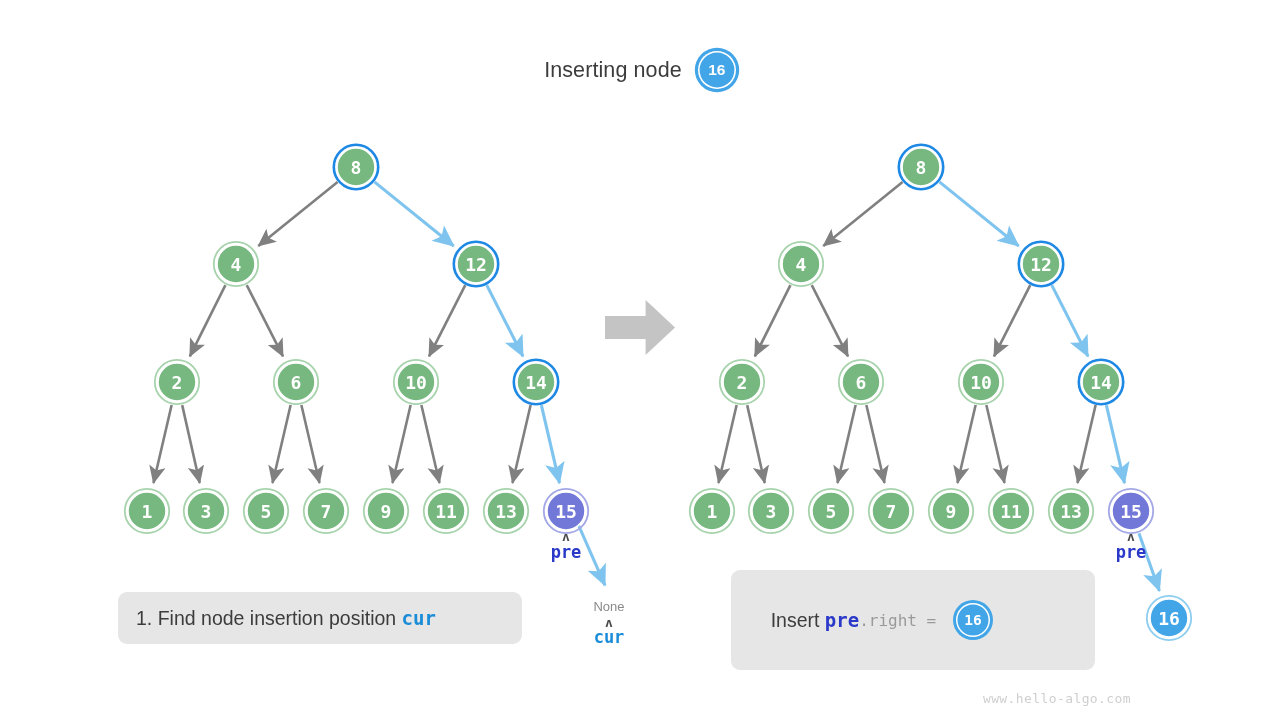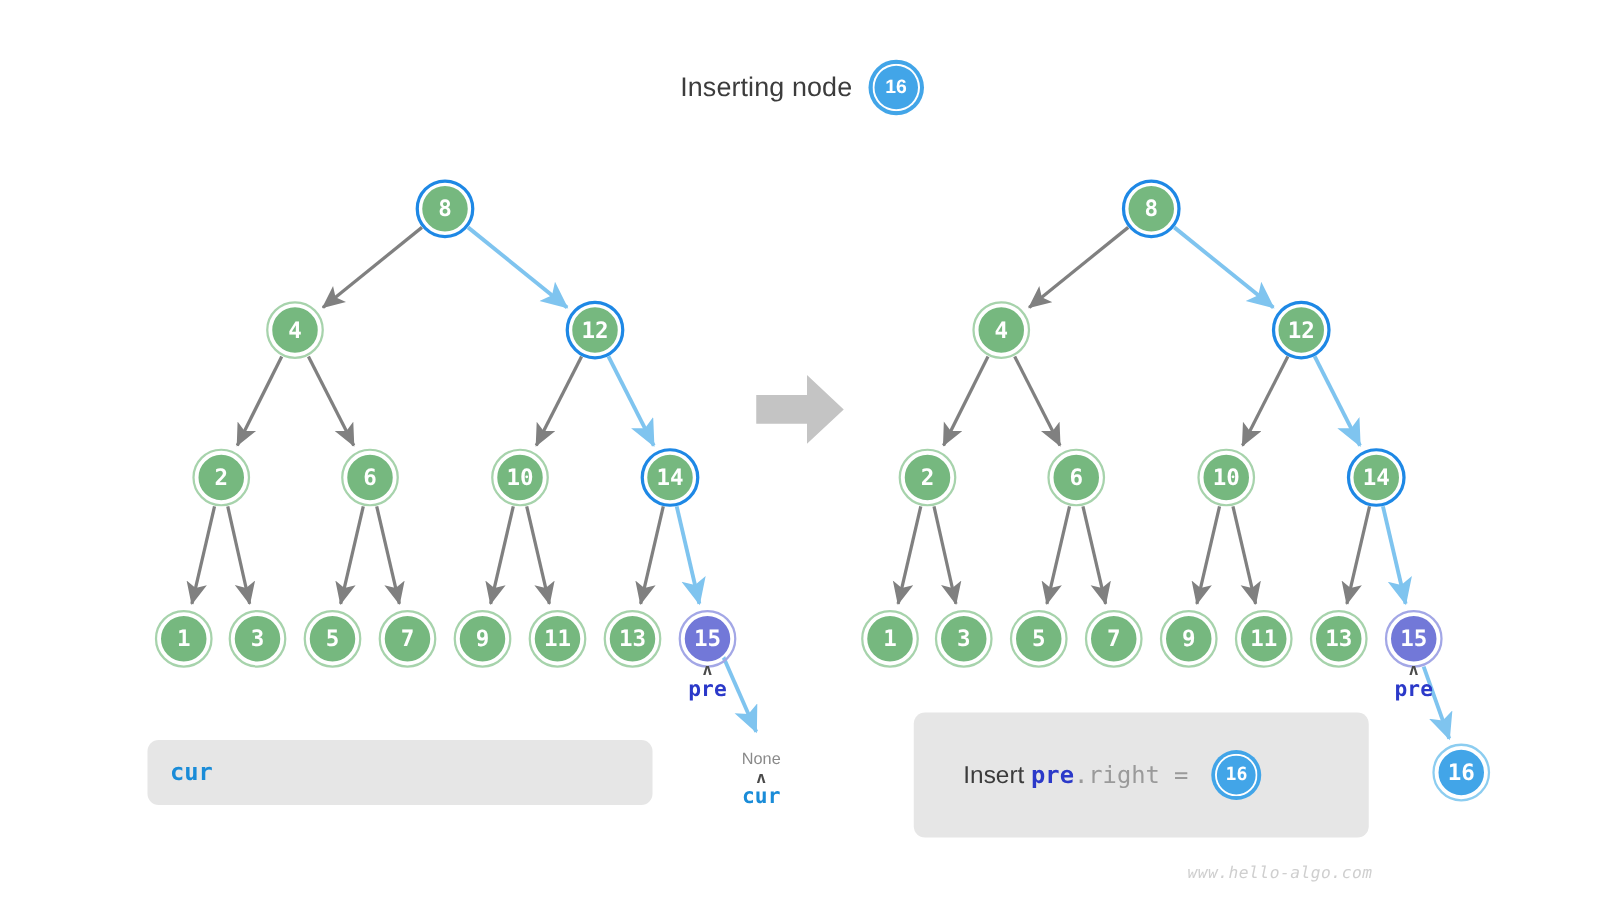--- a/index.html
+++ b/index.html
@@ -12,20 +12,21 @@
     width: 1280px;
     height: 720px;
     font-family: "Liberation Sans", sans-serif;
     overflow: hidden;
     position: relative;
   }
   #stage {
     position: relative;
     width: 1120px;
     height: 720px;
+    padding-left: 33px;
   }
 
   
   .title-bar {
     position: absolute;
     left: 0;
     top: 48px;
     width: 1280px;
     height: 44px;
     display: flex;
@@ -114,21 +115,21 @@
     font-size: 19.5px;
   }
   .mono {
     font-family: "DejaVu Sans Mono", "Liberation Mono", monospace;
     font-weight: 700;
     font-size: 19px;
   }
   .mono-dim {
     font-family: "DejaVu Sans Mono", "Liberation Mono", monospace;
     font-weight: 400;
-    font-size: 19px;
+    font-size: 16px;
     color: #9a9a9a;
   }
   .cap-chip {
     display: inline-flex;
     align-items: center;
     justify-content: center;
     width: 34px;
     height: 34px;
     border-radius: 50%;
     background: #42a5e8;
@@ -144,21 +145,20 @@
   
   .watermark {
     position: absolute;
     right: 22px;
     bottom: 14px;
     font-family: "DejaVu Sans Mono", "Liberation Mono", monospace;
     font-size: 13px;
     color: #cfcfcf;
     letter-spacing: 0.4px;
     white-space: pre;
-    font-style: italic;
   }
 </style>
 </head>
 <body>
 
 <div id="stage">
 
   <div class="title-bar">
     <span class="title-text">Inserting node </span>
     <span class="title-chip">16</span>
@@ -370,21 +370,21 @@
   </svg>
 
   <div id="pointer-layer">
       <div class="ptr" style="left: 506px; top: 530px; width: 120px;"><span class="caret">ʌ</span><span class="ptr-name" style="color: rgb(43, 57, 201);">pre</span></div>
       <div class="ptr" style="left: 549px; top: 600px; width: 120px;"><span class="none-word">None</span><span class="caret">ʌ</span><span class="ptr-name" style="color: rgb(26, 140, 216);">cur</span></div>
       <div class="ptr" style="left: 1071px; top: 530px; width: 120px;"><span class="caret">ʌ</span><span class="ptr-name" style="color: rgb(43, 57, 201);">pre</span></div>
     </div>
 
   <div id="caption-layer">
       <div class="caption" style="left: 118px; top: 592px; width: 404px; height: 52px; background: rgb(230, 230, 230); display: flex; flex-direction: column; justify-content: center; padding: 0px 18px; gap: 6px;">
-        <div class="cap-line"><span class="mono" style="color: rgb(26, 140, 216);">cur</span></div>
+        <div class="cap-line"><span>1. Find node insertion position </span><span class="mono" style="color: rgb(26, 140, 216);">cur</span></div>
       </div>
       <div class="caption" style="left: 731px; top: 570px; width: 364px; height: 100px; background: rgb(230, 230, 230); display: flex; flex-direction: column; justify-content: center; padding: 0px 18px; gap: 6px;">
         <div class="cap-line"><span>    Insert </span><span class="mono" style="color: rgb(43, 57, 201);">pre</span><span class="mono-dim">.right = </span><span class="cap-chip">16</span></div>
       </div>
     </div>
 
   <div class="watermark">www.hello-algo.com</div>
 
 </div>
 

